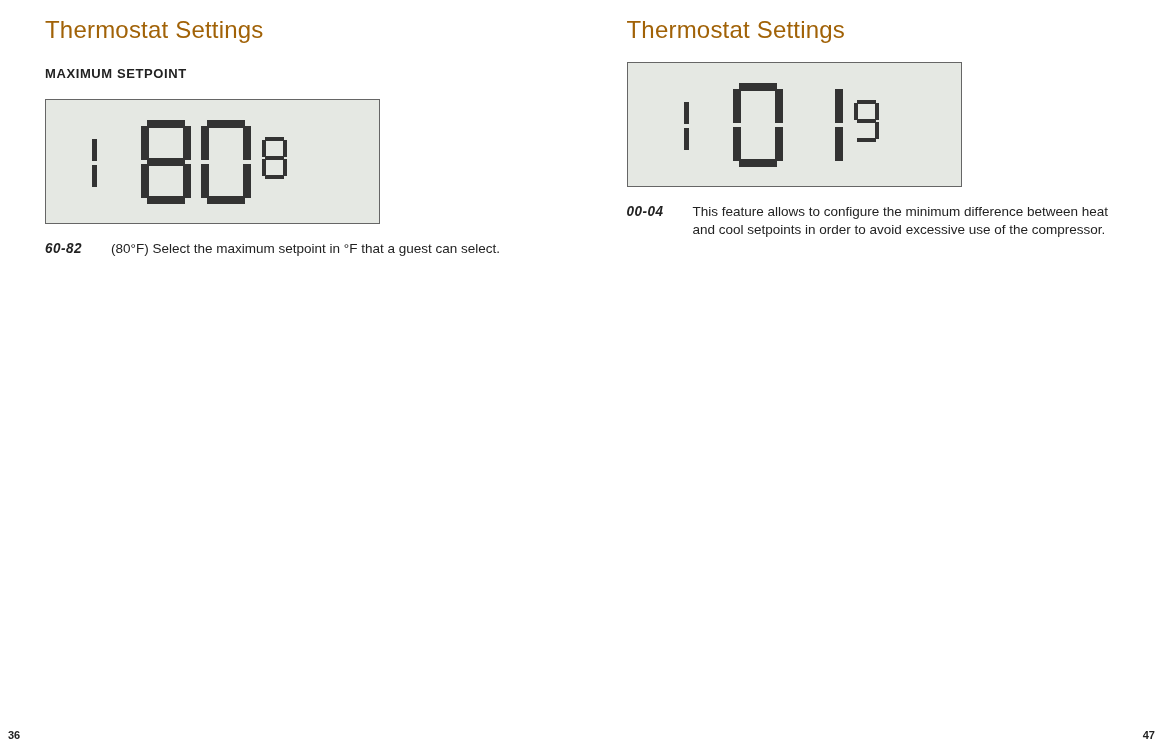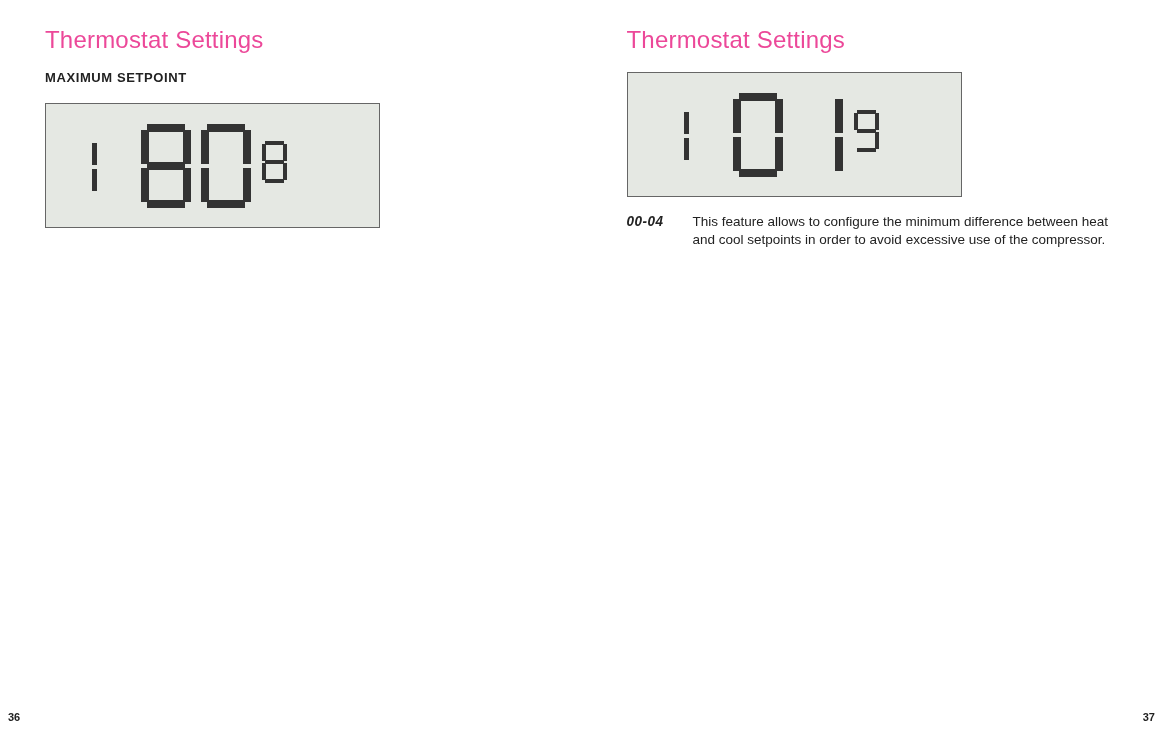--- a/index.html
+++ b/index.html
@@ -16,29 +16,29 @@
     top: 0;
     width: 50%;
     height: 100%;
     padding: 0 45px;
   }
   .page-left { left: 0; }
   .page-right { right: 0; }
   .title {
     font-size: 24px;
     font-weight: 500;
-    color: #ec4899;
-    margin-top: 26px;
+    color: #a16207;
+    margin-top: 16px;
     letter-spacing: 0.2px;
   }
   .subtitle {
     font-size: 13px;
     font-weight: bold;
     letter-spacing: 0.6px;
-    margin-top: 16px;
+    margin-top: 22px;
     color: #222;
   }
   .display {
     margin-top: 18px;
     width: 335px;
     height: 125px;
     border: 1px solid #666;
     background: #e5e8e3;
     position: relative;
   }
@@ -57,21 +57,21 @@
     width: 66px;
     flex-shrink: 0;
     transform: scaleY(1.05);
   }
   .desc {
     flex: 1;
   }
   .desc p + p { margin-top: 30px; }
   .page-num {
     position: absolute;
-    bottom: 26px;
+    bottom: 8px;
     font-size: 11px;
     font-weight: bold;
     color: #222;
   }
   .page-left .page-num { left: 8px; }
   .page-right .page-num { right: 8px; }
 </style>
 </head>
 <body>
 
@@ -113,20 +113,26 @@
         <rect x="0" y="6" width="8" height="34" fill="#333"></rect>
         <rect x="42" y="6" width="8" height="34" fill="#333"></rect>
         <rect x="6" y="38" width="38" height="8" fill="#333"></rect>
         <rect x="0" y="44" width="8" height="34" fill="#333"></rect>
         <rect x="42" y="44" width="8" height="34" fill="#333"></rect>
         <rect x="6" y="76" width="38" height="8" fill="#333"></rect>
       </g>
     </svg>
   </div>
 
+  <div class="desc-row">
+    <div class="range">60-82</div>
+    <div class="desc">
+      <p>(80°F) Select the maximum setpoint in °F that a guest can select.</p>
+    </div>
+  </div>
 
   <div class="page-num">36</div>
 </div>
 
 <div class="page page-right">
   <div class="title">Thermostat Settings</div>
 
   <div class="display">
     <svg viewBox="0 0 335 125" width="335" height="125">
 
@@ -160,14 +166,14 @@
     </svg>
   </div>
 
   <div class="desc-row">
     <div class="range">00-04</div>
     <div class="desc">
       <p>This feature allows to configure the minimum difference between heat and cool setpoints in order to avoid excessive use of the compressor.</p>
     </div>
   </div>
 
-  <div class="page-num">37</div>
+  <div class="page-num">47</div>
 </div>
 
 </body></html>

